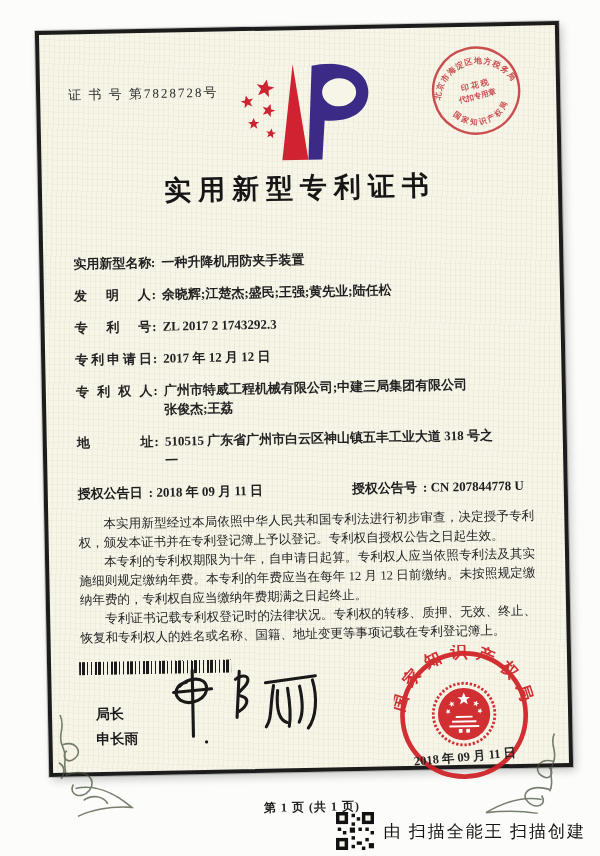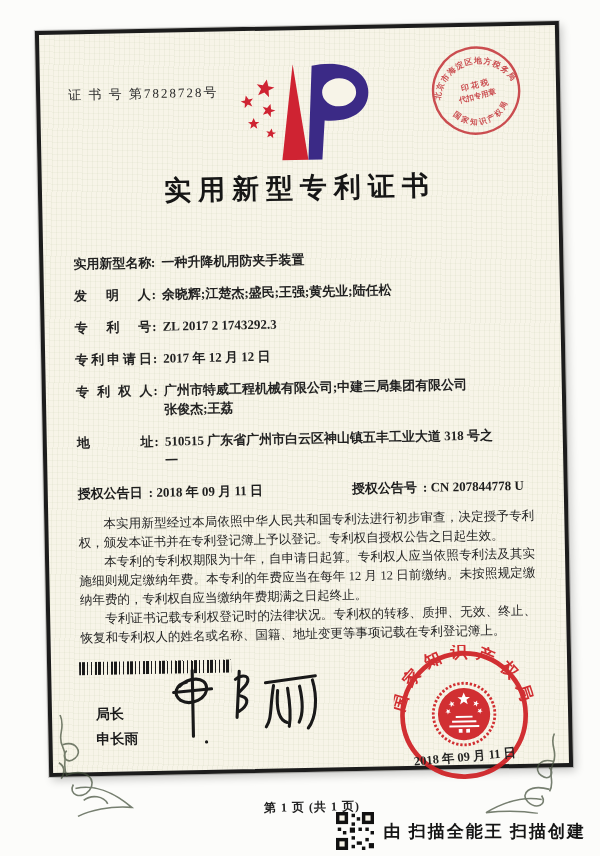--- a/index.html
+++ b/index.html
@@ -71,21 +71,21 @@
   .flourish.left{left:0px;top:58px;}
   .flourish.right{right:4px;top:86px;transform:scaleX(-1);}
   .page-footer{
     position:absolute;left:0;right:0;bottom:4px;text-align:center;
     font-size:12px;font-weight:700;letter-spacing:1px;color:#222;
   }
   
   .watermark{
     position:absolute;right:14px;bottom:6px;display:flex;align-items:center;gap:10px;
   }
-  .watermark .wm-text{font-size:17px;font-weight:700;color:#141414;letter-spacing:2px;}
+  .watermark .wm-text{font-size:17px;font-weight:400;color:#141414;letter-spacing:2px;}
   svg text{font-family:"Liberation Serif","DejaVu Serif",serif;}
 </style>
 </head>
 <body>
 
 <div class="page">
 
   <div class="header">
     <div class="certno">证 书 号 第7828728号</div>
 

